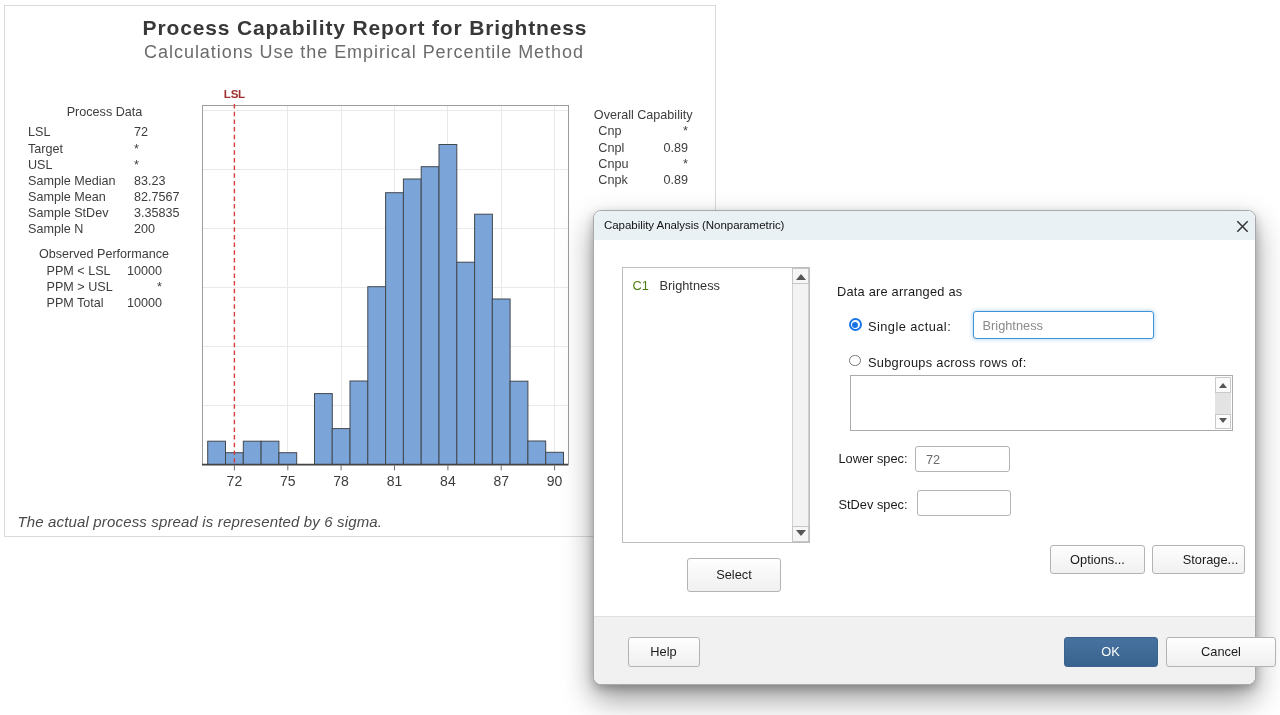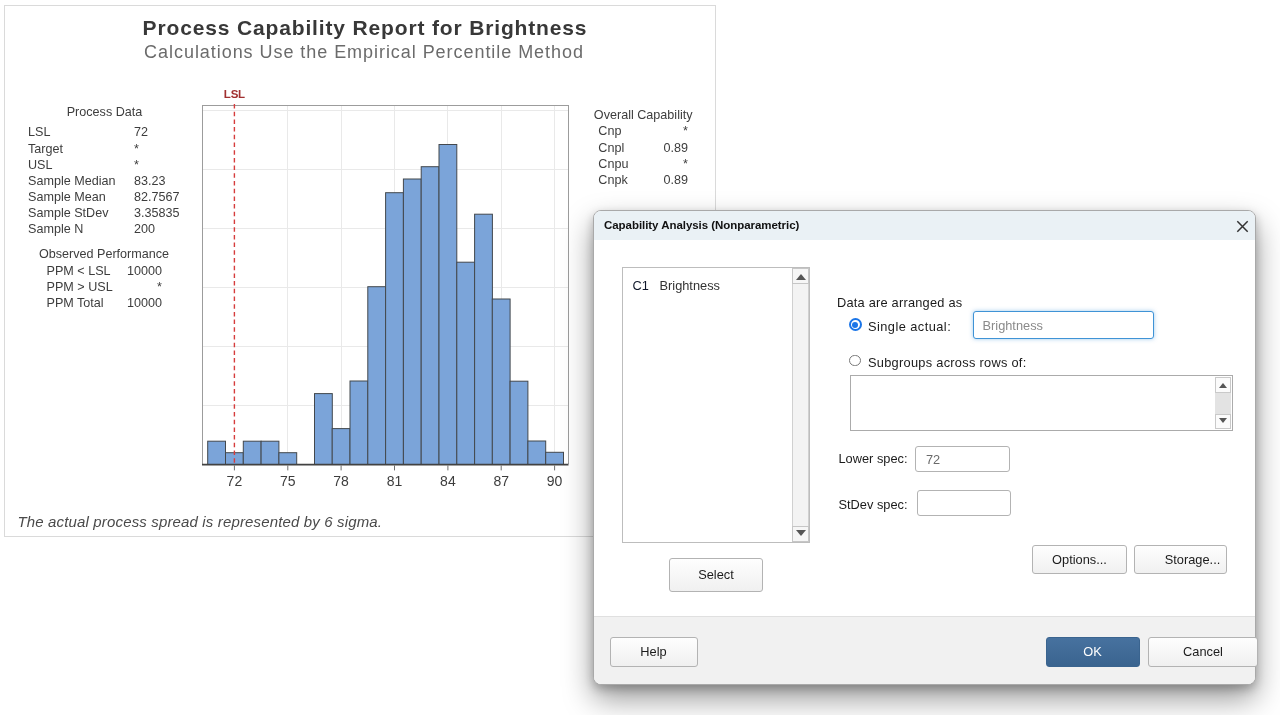--- a/index.html
+++ b/index.html
@@ -9,26 +9,26 @@
          border:1px solid #dadada;box-sizing:border-box;}
   #plotsvg{position:absolute;left:0;top:0;}
   
   .dlg{position:absolute;left:593px;top:210px;width:663px;height:475px;background:#fff;
        border:1px solid #a9a9a9;border-radius:8px;box-sizing:border-box;
        box-shadow:0 14px 30px rgba(0,0,0,0.40), 0 4px 10px rgba(0,0,0,0.22);
        font-size:12.8px;color:#1b1b1b;}
   .dlg *{box-sizing:border-box;}
   .titlebar{position:absolute;left:0;top:0;right:0;height:29px;background:#eaf1f5;
             border-radius:7px 7px 0 0;line-height:29px;padding-left:10px;font-size:11.5px;
-            letter-spacing:-0.05px;color:#111;font-weight:bold;}
+            letter-spacing:-0.05px;color:#111;}
   .closex{position:absolute;right:5px;top:7.5px;width:15px;height:15px;}
   .footer{position:absolute;left:0;top:405px;right:0;bottom:0;background:#f1f1f1;
           border-top:1px solid #e0e0e0;border-radius:0 0 7px 7px;}
   .btn{position:absolute;border:1px solid #b3b3b3;border-radius:3px;
-       background:linear-gradient(#fefefe,#f0f0f0);text-align:center;color:#1b1b1b;}
+       background:linear-gradient(#fefefe,#f0f0f0);text-align:center;color:#1b1b1b;margin-left:18px;}
   .listbox{position:absolute;left:27.5px;top:55.5px;width:188px;height:276px;background:#fff;
            border:1px solid #bdbdbd;}
   .sbar{position:absolute;top:0;right:0;width:17px;bottom:0;background:#efefef;}
   .sbtn{position:absolute;left:0;right:0;height:16px;background:#f6f6f6;border:1px solid #c6c6c6;}
   .tri{width:0;height:0;position:absolute;left:3px;}
   .input{position:absolute;border:1px solid #b3b3b3;border-radius:3px;background:#fff;}
   .lbl{position:absolute;white-space:nowrap;}
 </style>
 </head>
 <body>
@@ -143,35 +143,35 @@
 
   <text x="17.5" y="526.5" font-size="15" font-style="italic" fill="#4a4a4a" letter-spacing="0.15">The actual process spread is represented by 6 sigma.</text>
 </svg>
 
 <div class="dlg">
   <div class="titlebar">Capability Analysis (Nonparametric)</div>
   <svg class="closex" viewBox="0 0 15 15">
       <path d="M2.3,2.3 L12.7,12.7 M12.7,2.3 L2.3,12.7" stroke="#333" stroke-width="1.5" fill="none"></path>
     </svg>
   <div class="listbox">
-    <div style="position:absolute;left:10px;top:10px;font-size:12.8px;color:#0f172a;">C1</div>
+    <div style="position:absolute;left:10px;top:10px;font-size:12.8px;color:#4d7c0f;">C1</div>
     <div style="position:absolute;left:37px;top:10px;font-size:12.8px;color:#333;">Brightness</div>
     <div class="sbar">
       <div style="position:absolute;left:0;top:16px;bottom:16px;right:0;background:#f3f3f3;border:1px solid #d0d0d0;border-top:none;border-bottom:none;"></div>
       <div class="sbtn" style="top:0;">
           <div class="tri" style="top:5px;border-left:5px solid transparent;border-right:5px solid transparent;border-bottom:6px solid #555;"></div>
         </div>
       <div class="sbtn" style="bottom:0;">
           <div class="tri" style="bottom:5px;border-left:5px solid transparent;border-right:5px solid transparent;border-top:6px solid #555;"></div>
         </div>
     </div>
   </div>
   <div class="btn" id="selectbtn" style="left:75px;top:347px;width:94px;height:34px;line-height:32px;">Select</div>
 
-  <div class="lbl" style="left:243px;top:84px;letter-spacing:0.22px;">Data are arranged as</div>
+  <div class="lbl" style="left:243px;top:73px;letter-spacing:0.22px;">Data are arranged as</div>
 
   <div style="position:absolute;left:254.5px;top:107px;width:13px;height:13px;border-radius:50%;border:2px solid #1a75e8;background:#fff;">
     <div style="position:absolute;left:1.5px;top:1.5px;width:6px;height:6px;border-radius:50%;background:#1a75e8;"></div>
   </div>
   <div class="lbl" style="left:274px;top:107.5px;letter-spacing:0.45px;">Single actual:</div>
   <div class="input" style="left:378.5px;top:99.5px;width:181px;height:28px;border:1.5px solid #3f93d6;box-shadow:0 0 4px rgba(66,150,220,0.5);">
     <div style="position:absolute;left:9px;top:1px;line-height:25px;color:#8a8a8a;">Brightness</div>
   </div>
 
   <div style="position:absolute;left:255px;top:143.5px;width:11.5px;height:11.5px;border-radius:50%;border:1px solid #787878;background:#fff;"></div>
@@ -190,16 +190,16 @@
   <div class="input" style="left:321px;top:234.5px;width:95px;height:26px;">
     <div style="position:absolute;left:10px;top:1px;line-height:24px;color:#6a6a6a;">72</div>
   </div>
   <div class="lbl" style="left:244.5px;top:285.5px;">StDev spec:</div>
   <div class="input" style="left:323px;top:279px;width:94px;height:26px;"></div>
 
   <div class="btn" style="left:438px;top:334px;width:95px;height:29px;line-height:27px;">Options...</div>
   <div class="btn" style="left:540px;top:334px;width:93px;height:29px;line-height:27px;padding-left:24px;">Storage...</div>
 
   <div class="footer"></div>
-  <div class="btn" style="left:15.5px;top:426px;width:88px;height:30px;line-height:28px;">Help</div>
+  <div class="btn" style="left:15.5px;top:426px;width:72px;height:30px;line-height:28px;">Help</div>
   <div class="btn" style="left:451.5px;top:426px;width:94px;height:30px;line-height:28px;background:linear-gradient(#47729f,#3a648f);border-color:#3a648f;color:#fff;">OK</div>
   <div class="btn" style="left:554px;top:426px;width:110px;height:30px;line-height:28px;">Cancel</div>
 </div>
 
 </body></html>

